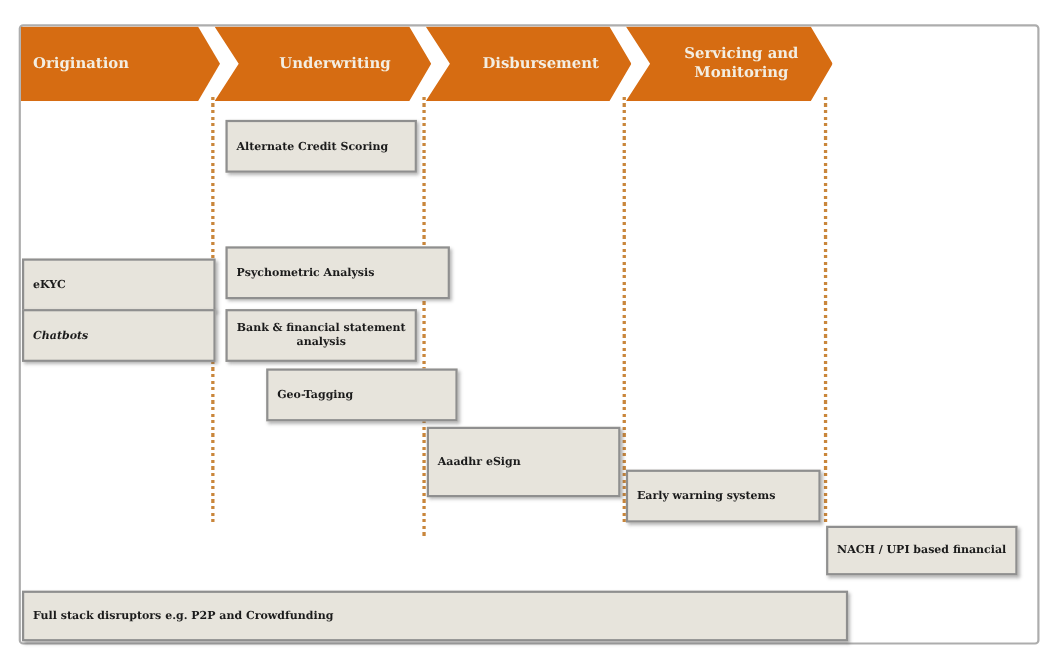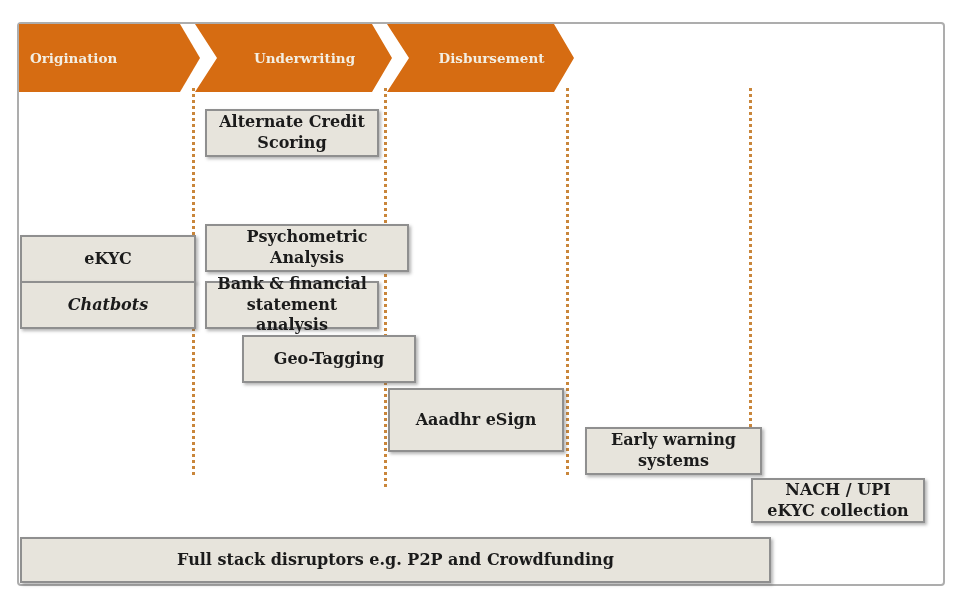--- a/index.html
+++ b/index.html
@@ -51,53 +51,56 @@
   .l2{left:384px;height:400px;}
   .l3{left:566px;height:388px;}
   .l4{left:749px;height:390px;}
   
   .box{
     position:absolute;
     background:var(--box_fill);
     border:2px solid var(--box_border);
     box-shadow:2px 2px 3px rgba(90,90,90,0.45);
     color:var(--box_text);
-    font-weight:bold;font-size:16px;line-height:1.3;
-    display:flex;align-items:center;justify-content:center;
+    font-weight:bold;font-size:10px;line-height:1.3;
+    display:flex;align-items:center;
     text-align:center;
     box-sizing:border-box;
     padding:2px 8px;
   }
   .b-acs       {left:205px;top:109px;width:174px;height:48px;}
   .b-market    {left:20px; top:167px;width:358px;height:48px;}
   .b-ekyc      {left:20px; top:224px;width:176px;height:48px;margin-top:11px;}
   .b-psycho    {left:205px;top:224px;width:204px;height:48px;}
   .b-chatbots  {left:20px; top:281px;width:176px;height:48px;font-style:italic;}
   .b-bank      {left:205px;top:281px;width:174px;height:48px;}
   .b-geo       {left:205px;top:335px;width:174px;height:48px;margin-left:37px;}
   .b-esign     {left:388px;top:388px;width:176px;height:64px;}
-  .b-early     {left:569px;top:427px;width:177px;height:48px;margin-left:16px;}
+  .b-early     {left:569px;top:427px;width:177px;height:48px;}
   .b-nach      {left:751px;top:478px;width:174px;height:45px;}
   .b-fullstack {left:20px; top:537px;width:751px;height:46px;}
 </style>
 </head>
 <body>
 
 <div class="canvas">
 
   <div class="frame"></div>
 
   <div class="chev c1">
     <span>Origination</span>
   </div>
   <div class="chev c3">
     <span>Disbursement</span>
   </div>
   <div class="chev c2">
     <span>Underwriting</span>
+  </div>
+  <div class="chev c4">
+    <span>Servicing and Monitoring</span>
   </div>
 
   <div class="vline l1"></div>
   <div class="vline l2"></div>
   <div class="vline l3"></div>
   <div class="vline l4"></div>
 
   <div class="box b-acs">
     <span>Alternate Credit Scoring</span>
   </div>
@@ -116,19 +119,19 @@
   <div class="box b-geo">
     <span>Geo-Tagging</span>
   </div>
   <div class="box b-esign">
     <span>Aaadhr eSign</span>
   </div>
   <div class="box b-early">
     <span>Early warning systems</span>
   </div>
   <div class="box b-nach">
-    <span>NACH / UPI eKYC collection</span>
+    <span>NACH / UPI based financial</span>
   </div>
   <div class="box b-fullstack">
     <span>Full stack disruptors e.g. P2P and Crowdfunding</span>
   </div>
 
 </div>
 
 </body></html>

